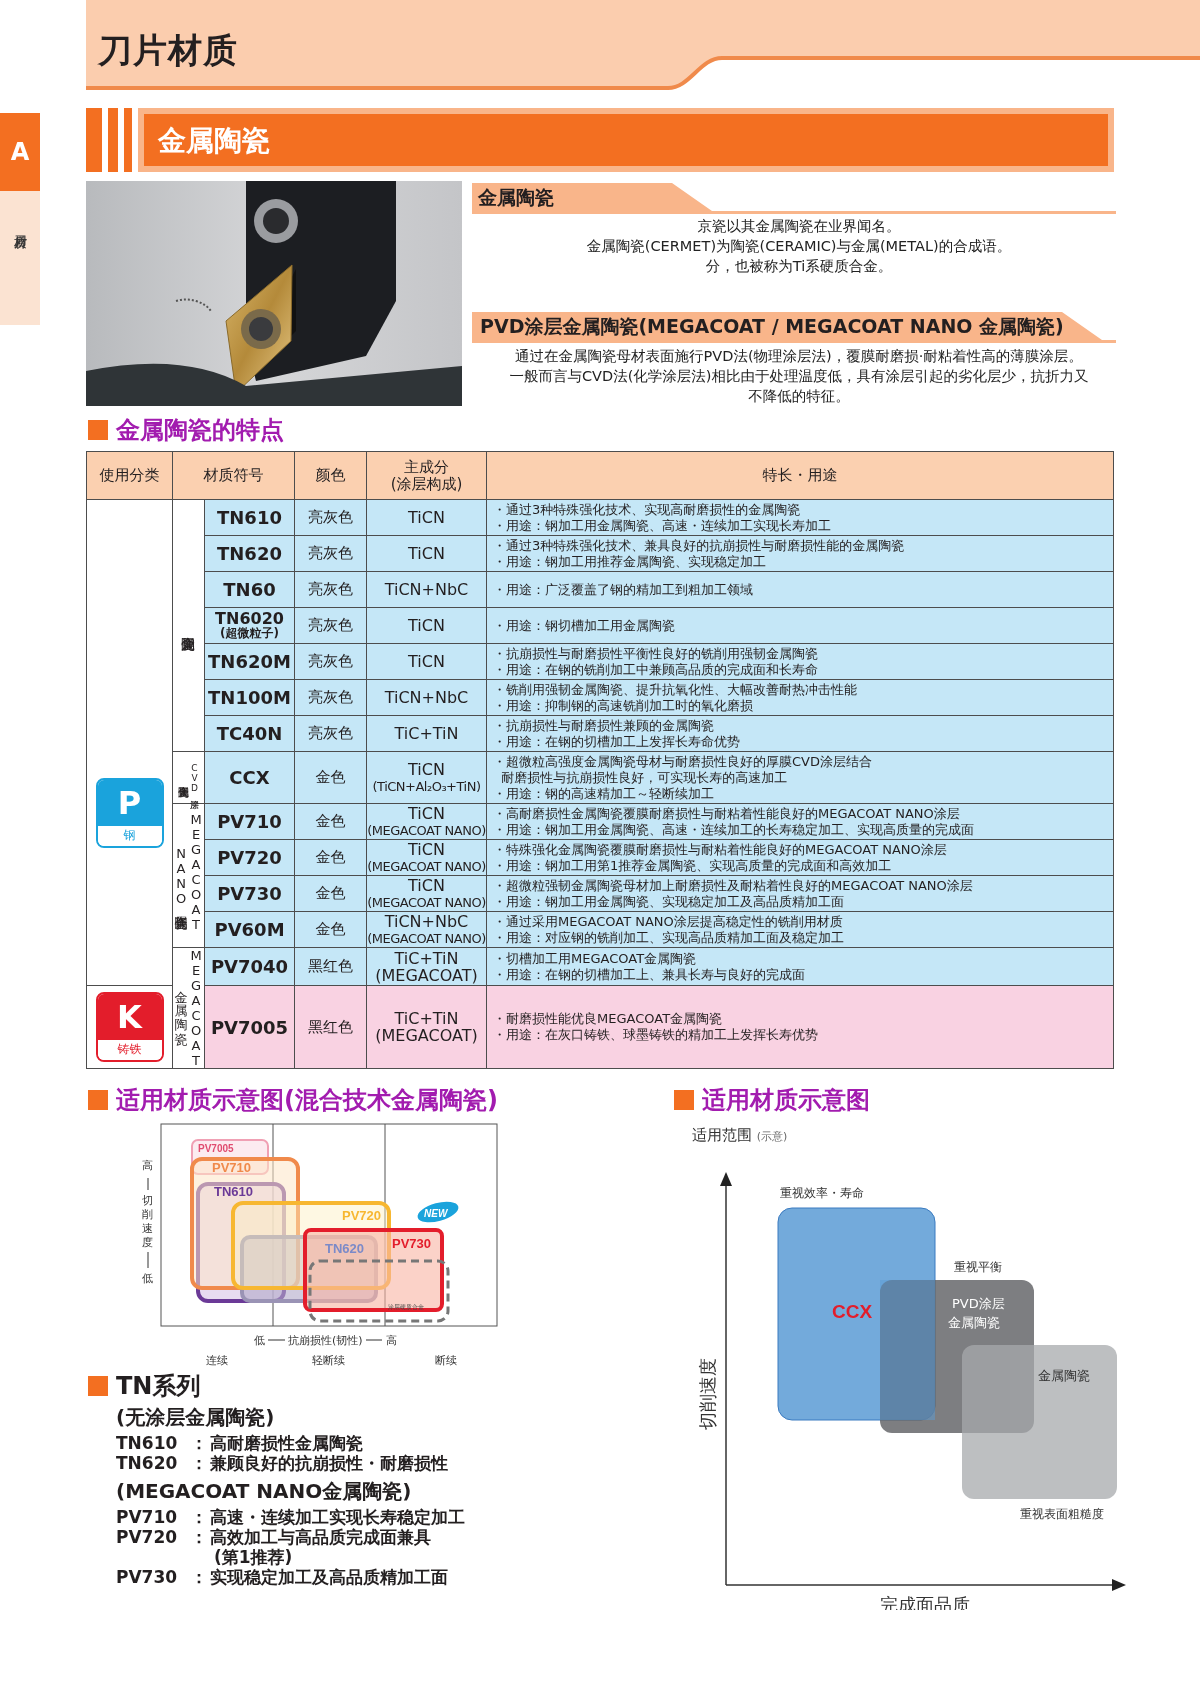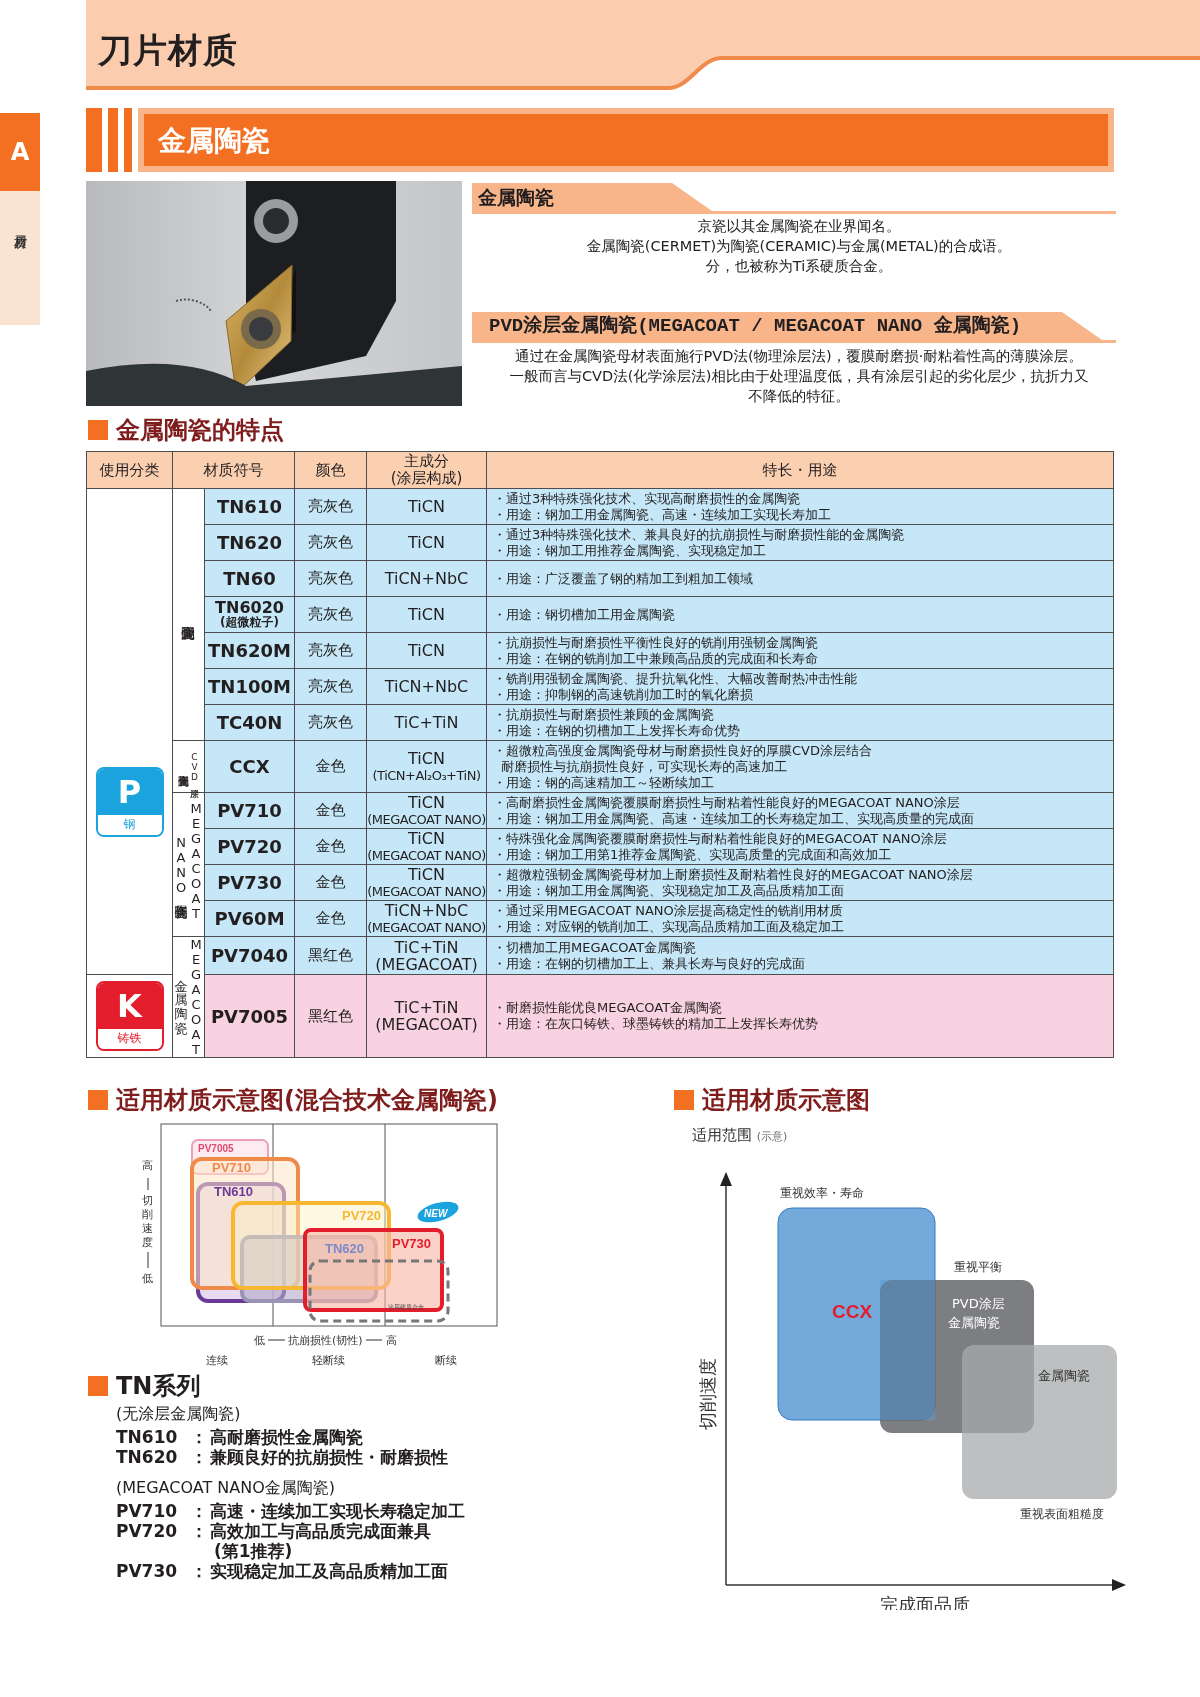--- a/index.html
+++ b/index.html
@@ -16,46 +16,46 @@
   .sec-bar .s1{left:0;width:16px;}
   .sec-bar .s2{left:22px;}
   .sec-bar .s3{position:absolute;left:38px;top:0;height:64px;width:8px;background:#f36f21;}
   .sec-bar .main{position:absolute;left:52px;top:0;width:976px;height:64px;background:#f9b58a;}
   .sec-bar .inner{position:absolute;left:6px;top:6px;right:6px;bottom:6px;background:#f36f21;}
   .sec-title{left:158px;top:122px;font-size:28px;font-weight:bold;color:#fff;}
   .photo{left:86px;top:181px;width:376px;height:225px;overflow:hidden;background:#c9cacc;}
   .intro-p{font-size:14.5px;line-height:20px;color:#222;}
   
   .h-sq{display:inline-block;width:20px;height:20px;background:#f36f21;margin-right:8px;vertical-align:-2px;}
-  .sec-h{font-size:24px;font-weight:bold;color:#7f1d1d;}
+  .sec-h{font-size:24px;font-weight:bold;color:#a21caf;}
   
   table.spec{position:absolute;left:86px;top:451px;width:1028px;border-collapse:collapse;font-size:15px;}
   table.spec td, table.spec th{border:1px solid #4d4d4d;text-align:center;vertical-align:middle;}
-  table.spec th{background:#fbd0b0;font-weight:normal;font-size:15px;height:37px;line-height:17px;}
+  table.spec th{background:#fbd0b0;font-weight:normal;font-size:15px;height:48px;line-height:17px;}
   table.spec tr.blue td.c{background:#c5e7f7;}
   table.spec tr.pink td.c{background:#f9d2e2;}
   table.spec tr.blue td, table.spec tr.pink td{border-top:1px solid #777;}
   td.code{font-weight:bold;font-size:18px;}
   td.feat{text-align:left !important;font-size:13px;line-height:16px;padding-left:6px;}
   td.comp{font-size:16px;line-height:17px;}
   td.comp small{font-size:13px;display:block;letter-spacing:-0.5px;}
   td.grp{background:#fff;font-size:14px;line-height:16px;}
   td.use{background:#fff;}
   .badge{width:68px;margin:0 auto;border-radius:8px;overflow:hidden;}
   .badge .l{height:46px;color:#fff;font-size:32px;font-weight:bold;display:flex;align-items:center;justify-content:center;}
   .badge .s{height:20px;background:#fff;font-size:12px;line-height:18px;}
   .badge.p{border:2px solid #1aa3dc;}
   .badge.p .l{background:#1aa3dc;}
   .badge.p .s{color:#1aa3dc;}
   .badge.k{border:2px solid #e31d2b;}
   .badge.k .l{background:#e31d2b;}
   .badge.k .s{color:#e31d2b;}
   
   .series-h{font-size:24px;font-weight:bold;}
-  .series-sub{font-size:16px;font-weight:normal;}
+  .series-sub{font-size:20px;font-weight:bold;}
   .series-row{font-size:17px;font-weight:bold;line-height:20px;display:flex;}
   .series-row .k{width:72px;}
   .series-row .c{width:22px;text-align:center;}
   .pageno{left:28px;top:1728px;font-size:24px;font-weight:bold;}
 </style>
 </head>
 <body>
 
 <svg id="hdr-svg" class="abs" width="1200" height="95">
   <path d="M86 0 H1200 V58 H722 C700 58 690 88 668 88 H86 Z" fill="#fbcdae"></path>
@@ -113,21 +113,21 @@
     <div>京瓷以其金属陶瓷在业界闻名。</div>
     <div>金属陶瓷(CERMET)为陶瓷(CERAMIC)与金属(METAL)的合成语。</div>
     <div>分，也被称为Ti系硬质合金。</div>
   </div>
 </div>
 
 <div class="abs" style="left:472px;top:312px;width:644px;">
   <svg class="abs" style="left:0;top:0" width="644" height="34">
     <path d="M0 0 H590 L630 28 H644 V31 H0 Z" fill="#f9b58a"></path>
   </svg>
-  <div style="position:relative;font-size:19px;font-weight:bold;padding-left:17px;line-height:28px;white-space:nowrap;font-family:Liberation Mono, monospace;">PVD涂层金属陶瓷(MEGACOAT / MEGACOAT NANO 金属陶瓷)</div>
+  <div style="position:relative;font-size:19px;font-weight:bold;padding-left:8px;line-height:28px;white-space:nowrap;">PVD涂层金属陶瓷(MEGACOAT / MEGACOAT NANO 金属陶瓷)</div>
   <div class="intro-p" style="margin-top:6px;padding-left:10px;text-align:center;">
     <div>通过在金属陶瓷母材表面施行PVD法(物理涂层法)，覆膜耐磨损·耐粘着性高的薄膜涂层。</div>
     <div>一般而言与CVD法(化学涂层法)相比由于处理温度低，具有涂层引起的劣化层少，抗折力又</div>
     <div>不降低的特征。</div>
   </div>
 </div>
 
 <div class="abs sec-h" style="left:88px;top:414px;">
   <span class="h-sq"></span><span>金属陶瓷的特点</span>
 </div>

